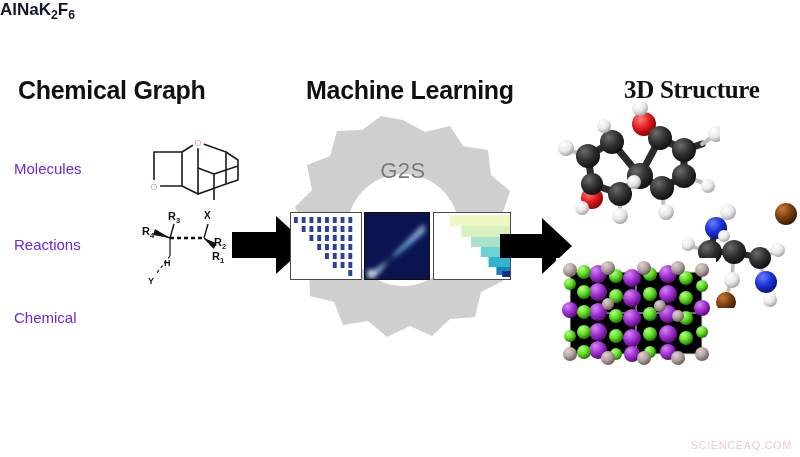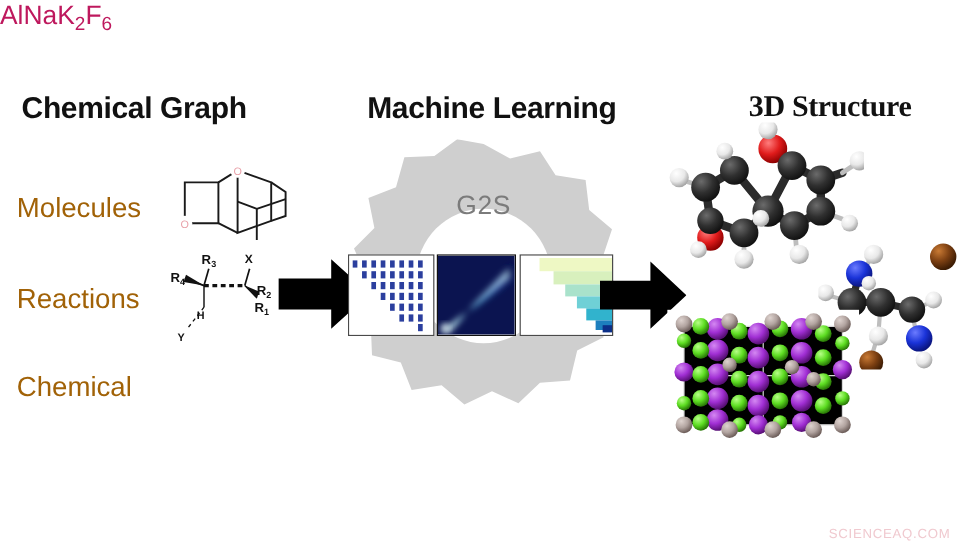--- a/index.html
+++ b/index.html
@@ -29,35 +29,35 @@
     letter-spacing: -0.3px;
     white-space: nowrap;
   }
   #heading-chemical-graph { left: 18px;  top: 76px; }
   #heading-machine-learning { left: 306px; top: 76px; }
   #heading-3d-structure   { left: 624px; top: 76px; font-family: Liberation Serif, serif; }
 
   
   .row-label {
     position: absolute;
-    font-size: 23px;
-    color: #a16207;
+    font-size: 15px;
+    color: #6d28d9;
     white-space: nowrap;
   }
   #label-molecules { left: 14px; top: 160px; }
   #label-reactions { left: 14px; top: 236px; }
   #label-materials { left: 14px; top: 309px; }
 
   
   .graph-slot { position: absolute; }
   #glyph-molecule-graph { left: 148px; top: 134px; width: 96px;  height: 72px; }
   #glyph-reaction-graph { left: 134px; top: 198px; width: 110px; height: 98px; }
   #glyph-material-formula {
     left: 140px; top: 303px;
-    font-size: 22px; color: #be185d; white-space: nowrap;
+    font-size: 17px; color: #0f172a; white-space: nowrap; font-weight: bold;
   }
   #glyph-material-formula sub { font-size: 0.72em; }
 
   
   .block-arrow { position: absolute; }
   #arrow-graph-to-ml { left: 232px; top: 212px; width: 76px; height: 66px; }
   #arrow-ml-to-structure { left: 500px; top: 214px; width: 72px; height: 64px; }
 
   
   #gear-assembly {

